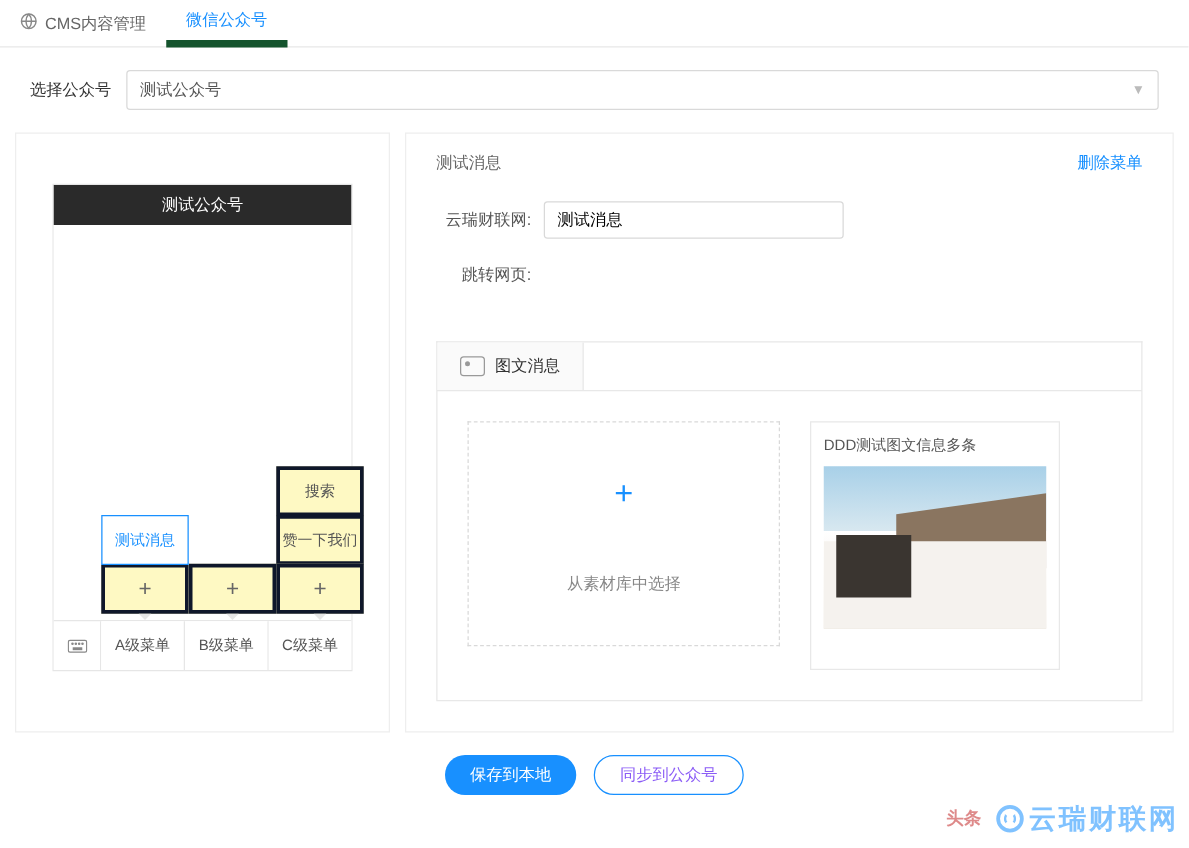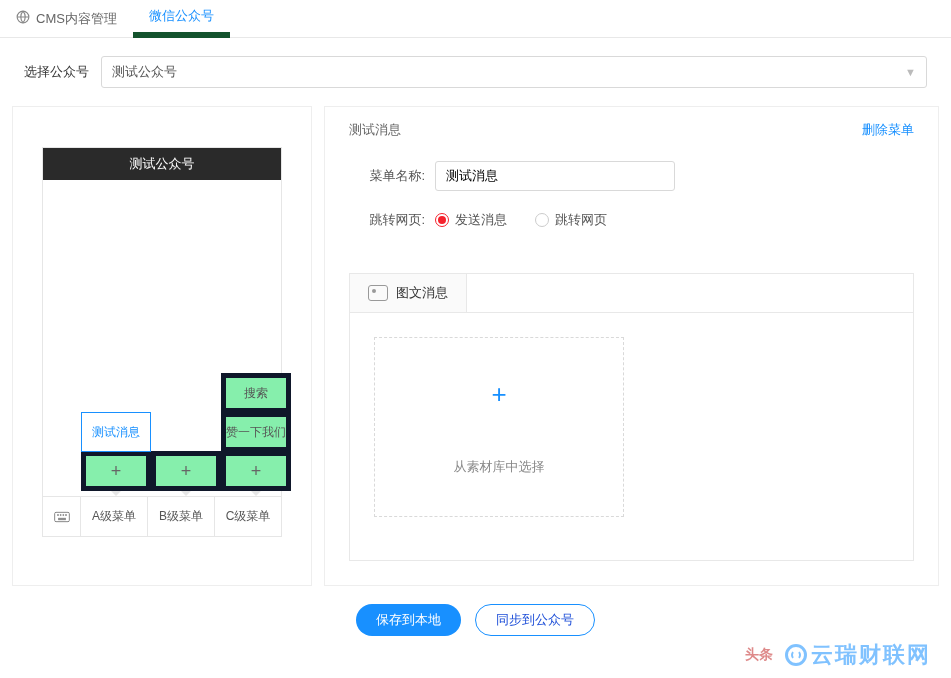--- a/index.html
+++ b/index.html
@@ -18,21 +18,21 @@
     .main-cols { display: flex; gap: 12px; padding: 0 12px; }
     
     .left-panel { width: 300px; border: 1px solid #eee; background: #fff; padding: 40px 32px 20px; display: flex; flex-direction: column; align-items: center; min-height: 480px; }
     .phone-frame { width: 240px; border: 1px solid #e6e6e6; display: flex; flex-direction: column; height: 390px; }
     .phone-header { background: #2a2a2a; color: #fff; text-align: center; height: 32px; line-height: 32px; font-size: 13px; }
     .phone-body { flex: 1; background: #fff; position: relative; }
     
     .submenu-col { position: absolute; bottom: 40px; width: 70px; display: flex; flex-direction: column; }
     .submenu-col.col-a { left: 38px; }
     .submenu-col.col-c { left: 178px; }
-    .submenu-item { border: 5px solid #0f172a; height: 40px; display: flex; align-items: center; justify-content: center; font-size: 12px; color: #555; background: #86efac; cursor: pointer; margin-top: -1px; }
+    .submenu-item { border: 3px solid #0f172a; height: 40px; display: flex; align-items: center; justify-content: center; font-size: 12px; color: #555; background: #fef9c3; cursor: pointer; margin-top: -1px; }
     .submenu-item.selected { border: 1px solid #1890ff; color: #1890ff; background: #fff; z-index: 2; }
     .submenu-item.plus { font-size: 18px; color: #666; font-weight: 300; }
     .submenu-arrow { width: 0; height: 0; border-left: 5px solid transparent; border-right: 5px solid transparent; border-top: 5px solid #e6e6e6; align-self: center; }
     
     .mainmenu-row { position: absolute; bottom: 0; left: 0; right: 0; height: 40px; display: flex; border-top: 1px solid #e6e6e6; }
     .kb-cell { width: 38px; display: flex; align-items: center; justify-content: center; border-right: 1px solid #e6e6e6; color: #888; }
     .mainmenu-item { flex: 1; display: flex; align-items: center; justify-content: center; font-size: 12px; color: #555; border-right: 1px solid #e6e6e6; cursor: pointer; background: #fff; }
     .mainmenu-item:last-child { border-right: none; }
     
     .submenu-plus-b { position: absolute; bottom: 40px; left: 108px; width: 70px; }
@@ -66,23 +66,23 @@
     .card { width: 200px; border: 1px solid #e8e8e8; padding: 10px; }
     .card-title { font-size: 12px; color: #555; margin-bottom: 8px; }
     .card-img { width: 100%; height: 130px; background: linear-gradient(180deg, #a8d0e8 0%, #d8e8f0 40%, #fff 40%, #e8e0d8 100%); position: relative; overflow: hidden; }
     .card-img::before { content: ""; position: absolute; right: 0; top: 30px; width: 120px; height: 60px; background: #8a7560; transform: skewY(-8deg); }
     .card-img::after { content: ""; position: absolute; left: 0; bottom: 0; right: 0; height: 70px; background: #f5f2ee; }
     .building-dark { position: absolute; left: 10px; top: 55px; width: 60px; height: 50px; background: #3a3530; z-index: 2; }
     
     .footer-buttons { display: flex; justify-content: center; gap: 14px; padding: 18px 0 28px; }
     .btn { height: 32px; padding: 0 20px; border-radius: 16px; border: none; cursor: pointer; font-size: 13px; text-align: center; }
     .btn-primary { background: #1890ff; color: #fff; }
-    .btn-outline { background: #fff; color: #1d4ed8; border: 1px solid #1890ff; }
-    
-    .watermark { position: fixed; right: 20px; bottom: 8px; font-size: 22px; color: rgba(24,144,255,0.55); font-weight: bold; letter-spacing: 2px; display: flex; align-items: center; gap: 4px; pointer-events: none; }
+    .btn-outline { background: #fff; color: #8b5cf6; border: 1px solid #1890ff; }
+    
+    .watermark { position: fixed; right: 8px; bottom: 8px; font-size: 22px; color: rgba(24,144,255,0.55); font-weight: bold; letter-spacing: 2px; display: flex; align-items: center; gap: 4px; pointer-events: none; }
     .watermark .wm1 { color: rgba(200,60,60,0.6); font-size: 14px; letter-spacing: 0; margin-right: 8px; }
     .wm-logo { width: 22px; height: 22px; border: 3px solid rgba(24,144,255,0.55); border-radius: 50%; position: relative; }
     .wm-logo::after { content: ""; position: absolute; inset: 3px; border: 2px solid rgba(24,144,255,0.55); border-radius: 50%; border-top-color: transparent; border-bottom-color: transparent; }
   </style>
 </head>
 <body>
 
 <div class="top-tabs">
   <div class="tab">
     <span class="globe-icon">
@@ -150,50 +150,46 @@
   </div>
 
   <div class="right-panel">
     <div class="right-header">
       <span>测试消息</span>
       <span class="delete-link">删除菜单</span>
     </div>
 
     <div class="form-section">
       <div class="form-row">
-        <span class="form-label">菜单名称:</span>
+        <span class="form-label">云瑞财联网:</span>
         <input class="text-input" value="测试消息" style="">
       </div>
       <div class="form-row">
         <span class="form-label">跳转网页:</span>
-        <div class="radio-group">
-          <label class="radio-item">
-            <span class="radio-dot checked"></span>
-            <span>发送消息</span>
-          </label>
-          <label class="radio-item">
-            <span class="radio-dot"></span>
-            <span>跳转网页</span>
-          </label>
-        </div>
       </div>
     </div>
 
     <div class="content-tabs">
       <div class="content-tab">
         <span class="icon"></span>
         <span>图文消息</span>
       </div>
     </div>
 
     <div class="content-body">
       <div class="picker-box">
         <span class="plus">+</span>
         <span class="txt">从素材库中选择</span>
       </div>
+      <div class="card">
+        <div class="card-title">DDD测试图文信息多条</div>
+        <div class="card-img">
+          <div class="building-dark"></div>
+        </div>
+      </div>
     </div>
   </div>
 </div>
 
 <div class="footer-buttons">
   <button class="btn btn-primary">保存到本地</button>
   <button class="btn btn-outline">同步到公众号</button>
 </div>
 
 <div class="watermark">

